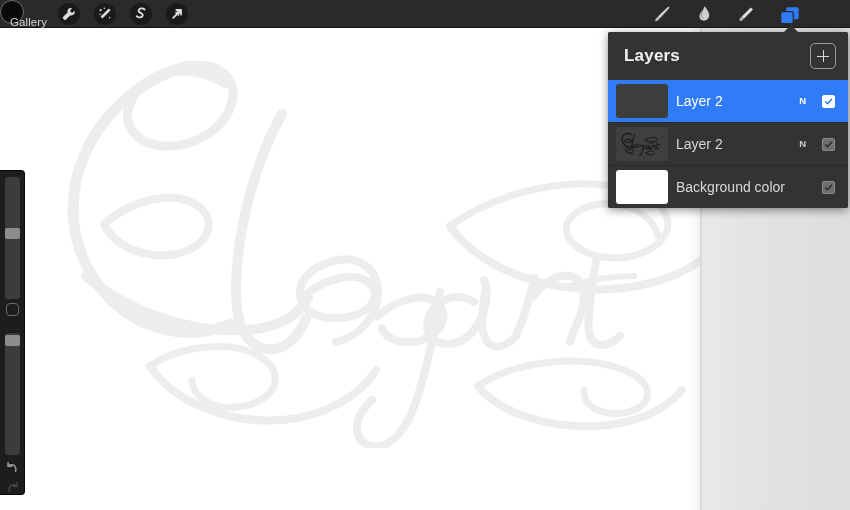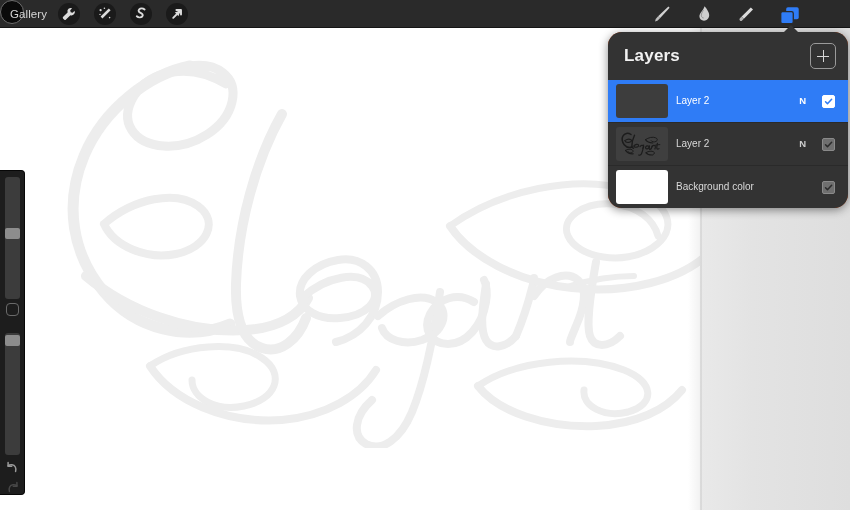--- a/index.html
+++ b/index.html
@@ -66,21 +66,21 @@
     position: absolute;
     left: 0; top: 0;
     width: 850px; height: 28px;
     background: #2a2a2a;
     border-bottom: 1px solid #151515;
     box-sizing: border-box;
     z-index: 40;
   }
   #gallery-button {
     position: absolute;
-    left: 10px; top: 0;
+    left: 10px; top: 8px;
     height: 24px;
     line-height: 28px;
     color: #d6d6d6;
     font-size: 11.5px;
     letter-spacing: 0.1px;
   }
   .tool-left {
     position: absolute;
     top: 3px;
     width: 22px; height: 22px;
@@ -158,21 +158,21 @@
   #undo-button { top: 288px; }
   #redo-button { top: 308px; }
   .sidebar-arrow svg { width: 17px; height: 17px; display: block; }
 
   
   #layers-panel {
     position: absolute;
     left: 608px; top: 32px;
     width: 240px;
     background: #c2410c;
-    border-radius: 14px;
+    border-radius: 2px;
     box-shadow: 0 2px 10px rgba(0,0,0,0.45);
     overflow: hidden;
     z-index: 50;
   }
   #panel-pointer {
     position: absolute;
     left: 782px; top: 25px;
     width: 0; height: 0;
     border-left: 9px solid transparent;
     border-right: 9px solid transparent;
@@ -228,21 +228,21 @@
   }
   .layer-thumb.blank-dark { background: #3d3d3d; }
   .layer-thumb.white-thumb { background: #ffffff; }
   .layer-thumb svg { display: block; width: 100%; height: 100%; }
 
   .layer-name {
     position: absolute;
     left: 68px; top: 0;
     height: 42px; line-height: 42px;
     color: #d9d9d9;
-    font-size: 10px;
+    font-size: 14px;
   }
   .layer-row.selected .layer-name { color: #ffffff; }
 
   .layer-blend {
     position: absolute;
     right: 42px; top: 0;
     height: 42px; line-height: 42px;
     color: #cfcfcf;
     font-size: 9.5px;
     font-weight: bold;

